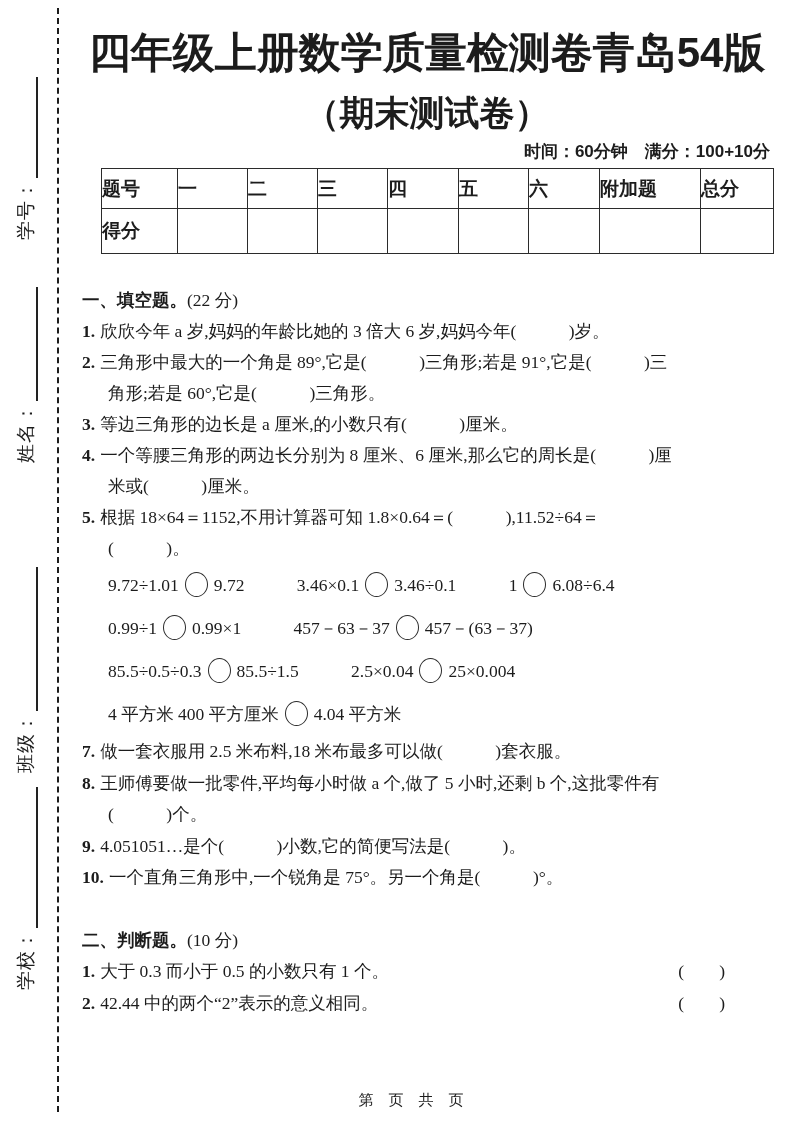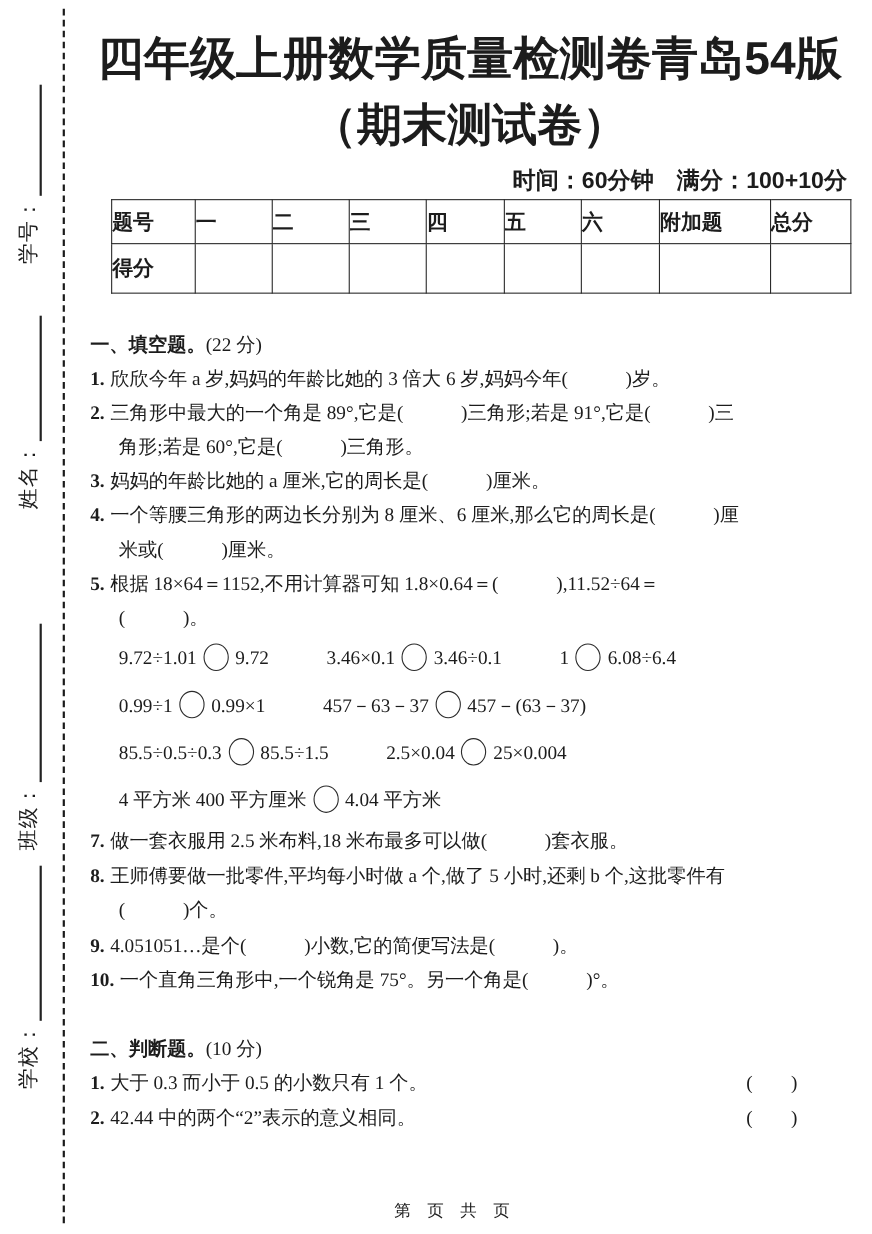--- a/index.html
+++ b/index.html
@@ -33,27 +33,27 @@
   
   .content { position:absolute; left:82px; top:0; width:690px; }
 
   .title {
     font-family:"Liberation Sans", sans-serif;
     font-weight:bold; font-size:42px; line-height:54px;
     text-align:center; margin-top:26px; letter-spacing:0px; white-space:nowrap;
   }
   .subtitle {
     font-family:"Liberation Sans", sans-serif;
-    font-weight:bold; font-size:41px; line-height:42px;
+    font-weight:bold; font-size:35px; line-height:42px;
     text-align:center; margin-top:12px;
   }
   .meta {
     font-family:"Liberation Sans", sans-serif;
-    font-weight:bold; font-size:21px; line-height:22px;
-    text-align:right; margin-top:20px; padding-right:2px;
+    font-weight:bold; font-size:17px; line-height:22px;
+    text-align:right; margin-top:7px; padding-right:2px;
   }
 
   table.score {
     border-collapse:collapse; margin-left:19px; margin-top:5px;
     table-layout:fixed; width:672px;
   }
   table.score td {
     border:1.6px solid #2b2b2b; text-align:left;
     font-size:19px; font-weight:600; padding:0;
   }
@@ -165,21 +165,21 @@
       </div>
 
       <div class="q-line">
         <span class="qnum">2.</span><span>三角形中最大的一个角是 89°,它是(　　　)三角形;若是 91°,它是(　　　)三</span>
       </div>
       <div class="q-line2">
         <span>角形;若是 60°,它是(　　　)三角形。</span>
       </div>
 
       <div class="q-line">
-        <span class="qnum">3.</span><span>妈妈的年龄比她的 a 厘米,它的周长是(　　　)厘米。</span>
+        <span class="qnum">3.</span><span>等边三角形的边长是 a 厘米,的小数只有(　　　)厘米。</span>
       </div>
 
       <div class="q-line">
         <span class="qnum">4.</span><span>一个等腰三角形的两边长分别为 8 厘米、6 厘米,那么它的周长是(　　　)厘</span>
       </div>
       <div class="q-line2">
         <span>米或(　　　)厘米。</span>
       </div>
 
       <div class="q-line">

